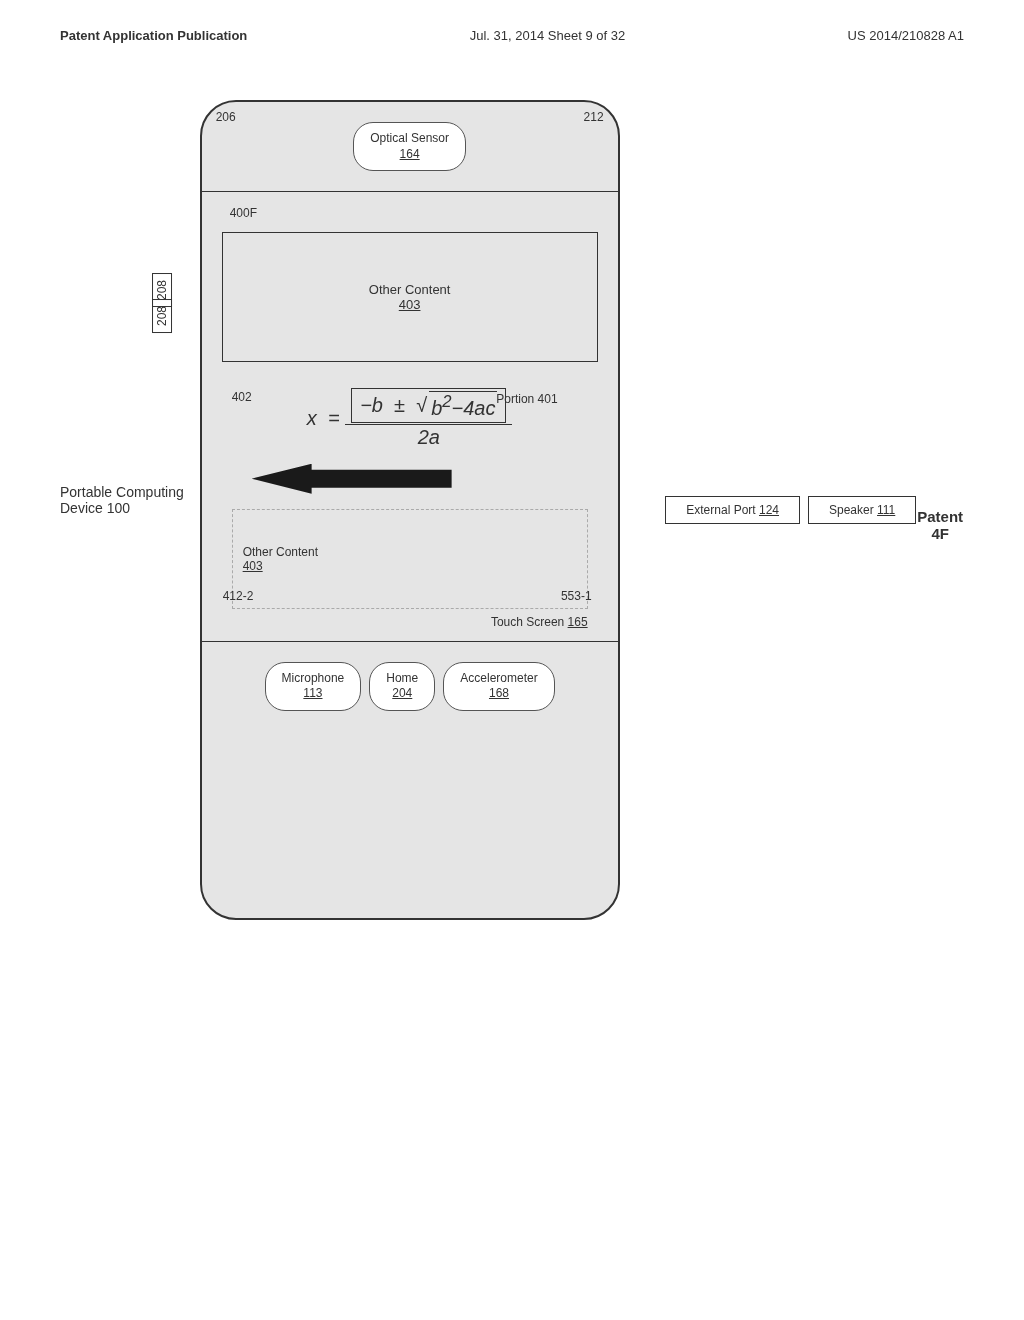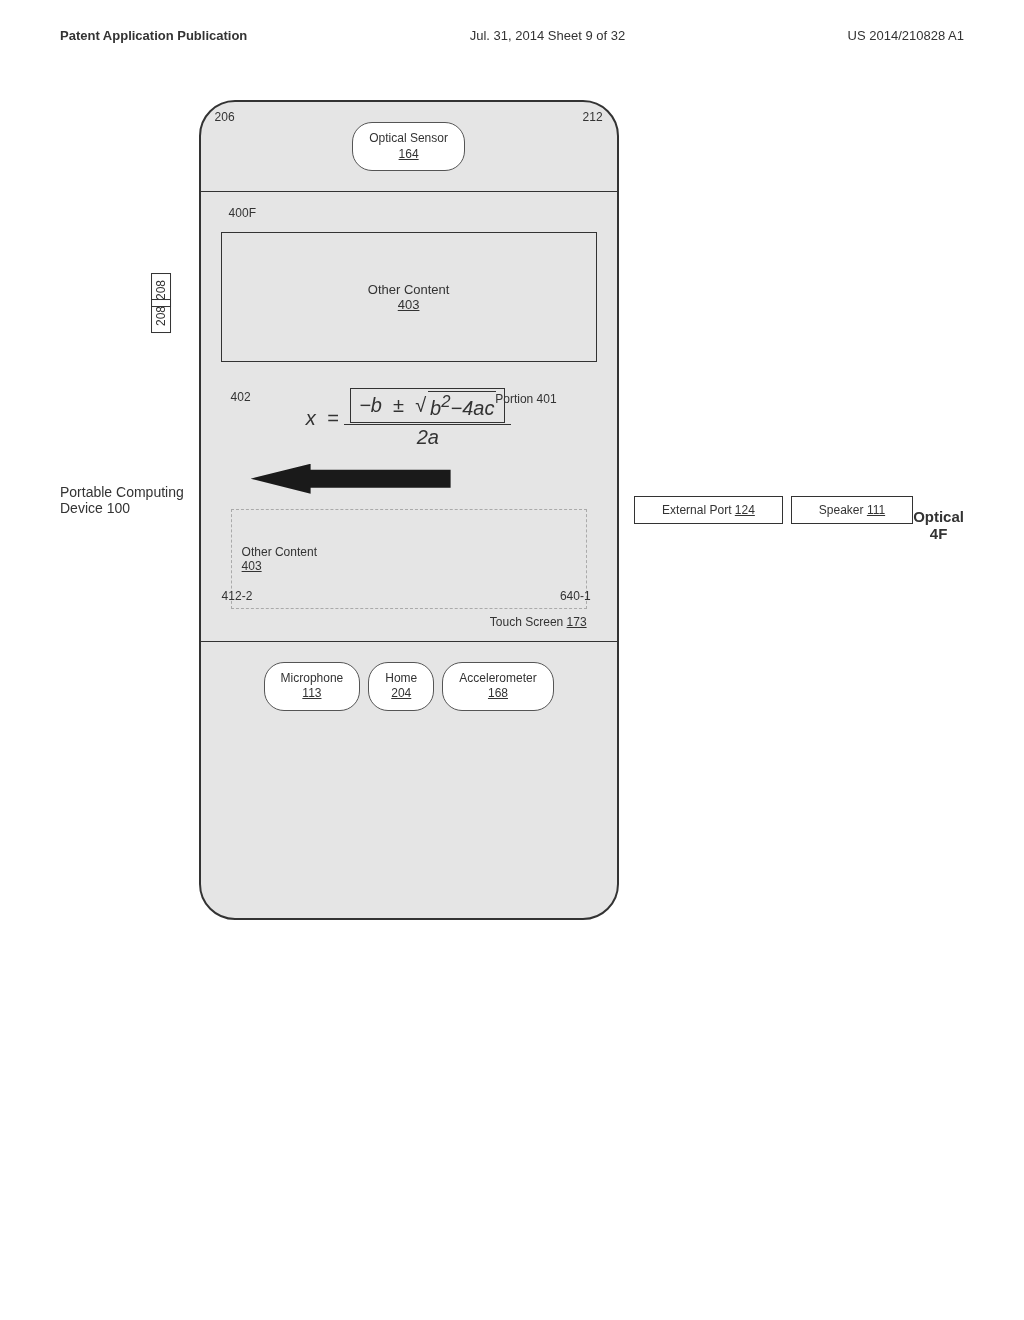--- a/index.html
+++ b/index.html
@@ -272,21 +272,21 @@
       width: 420px;
       display: flex;
       justify-content: flex-end;
       gap: 8px;
       margin-top: 0;
       position: relative;
     }
 
     .port-box {
       border: 1.5px solid #333;
-      padding: 6px 27px;
+      padding: 6px 20px;
       font-size: 12px;
       color: #333;
     }
 
     .figure-caption {
       margin-top: 30px;
       font-size: 15px;
       font-weight: bold;
       color: #333;
       text-align: center;
@@ -376,26 +376,26 @@
             <div class="black-arrow"></div>
           </div>
 
           <div class="lower-area">
             <div class="dashed-box">
               <div class="lower-content-label">
                 <span>Other Content</span>
                 <span class="underline">403</span>
               </div>
               <span class="label-412-2">412-2</span>
-              <span class="label-412-1">640-1</span>
+              <span class="label-412-1">553-1</span>
             </div>
           </div>
 
           <div class="touch-screen-label">
-            Touch Screen <span class="underline">173</span>
+            Touch Screen <span class="underline">165</span>
           </div>
         </div>
       </div>
 
       <div class="device-bottom">
         <div class="sensor-bubble">
           <span class="sensor-name">Microphone</span>
           <span class="sensor-num underline">113</span>
         </div>
         <div class="sensor-bubble">
@@ -412,14 +412,14 @@
 
   <div class="device-footer">
     <div class="port-box">
       External Port <span class="underline">124</span>
     </div>
     <div class="port-box">
       Speaker <span class="underline">111</span>
     </div>
   </div>
 
-  <div class="figure-caption">Optical 4F</div>
+  <div class="figure-caption">Patent 4F</div>
 </div>
 
 </body></html>

